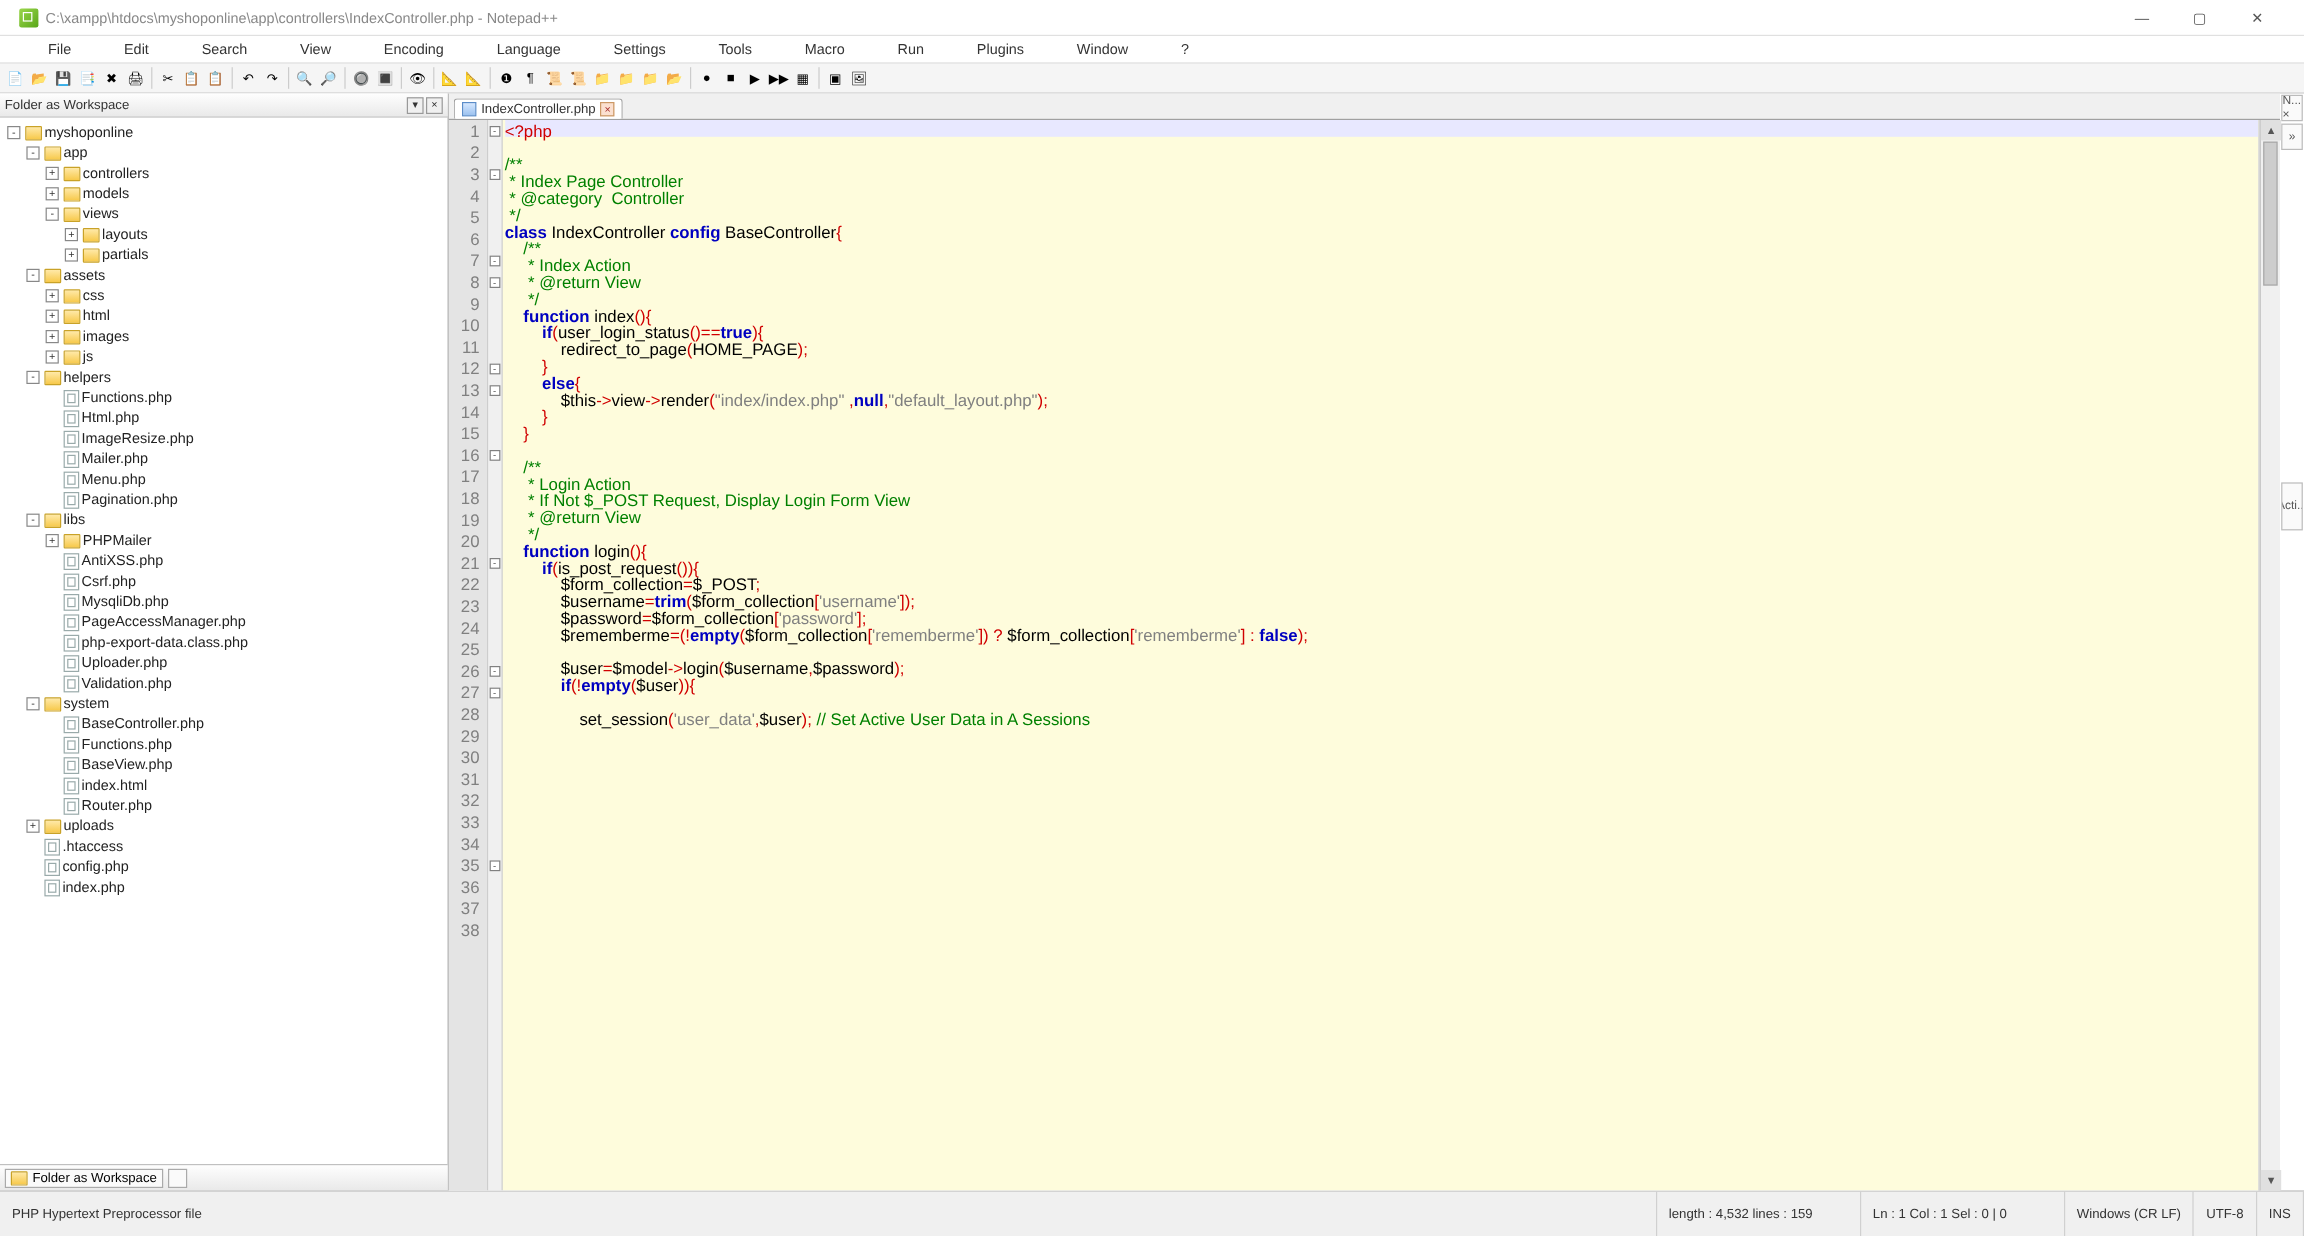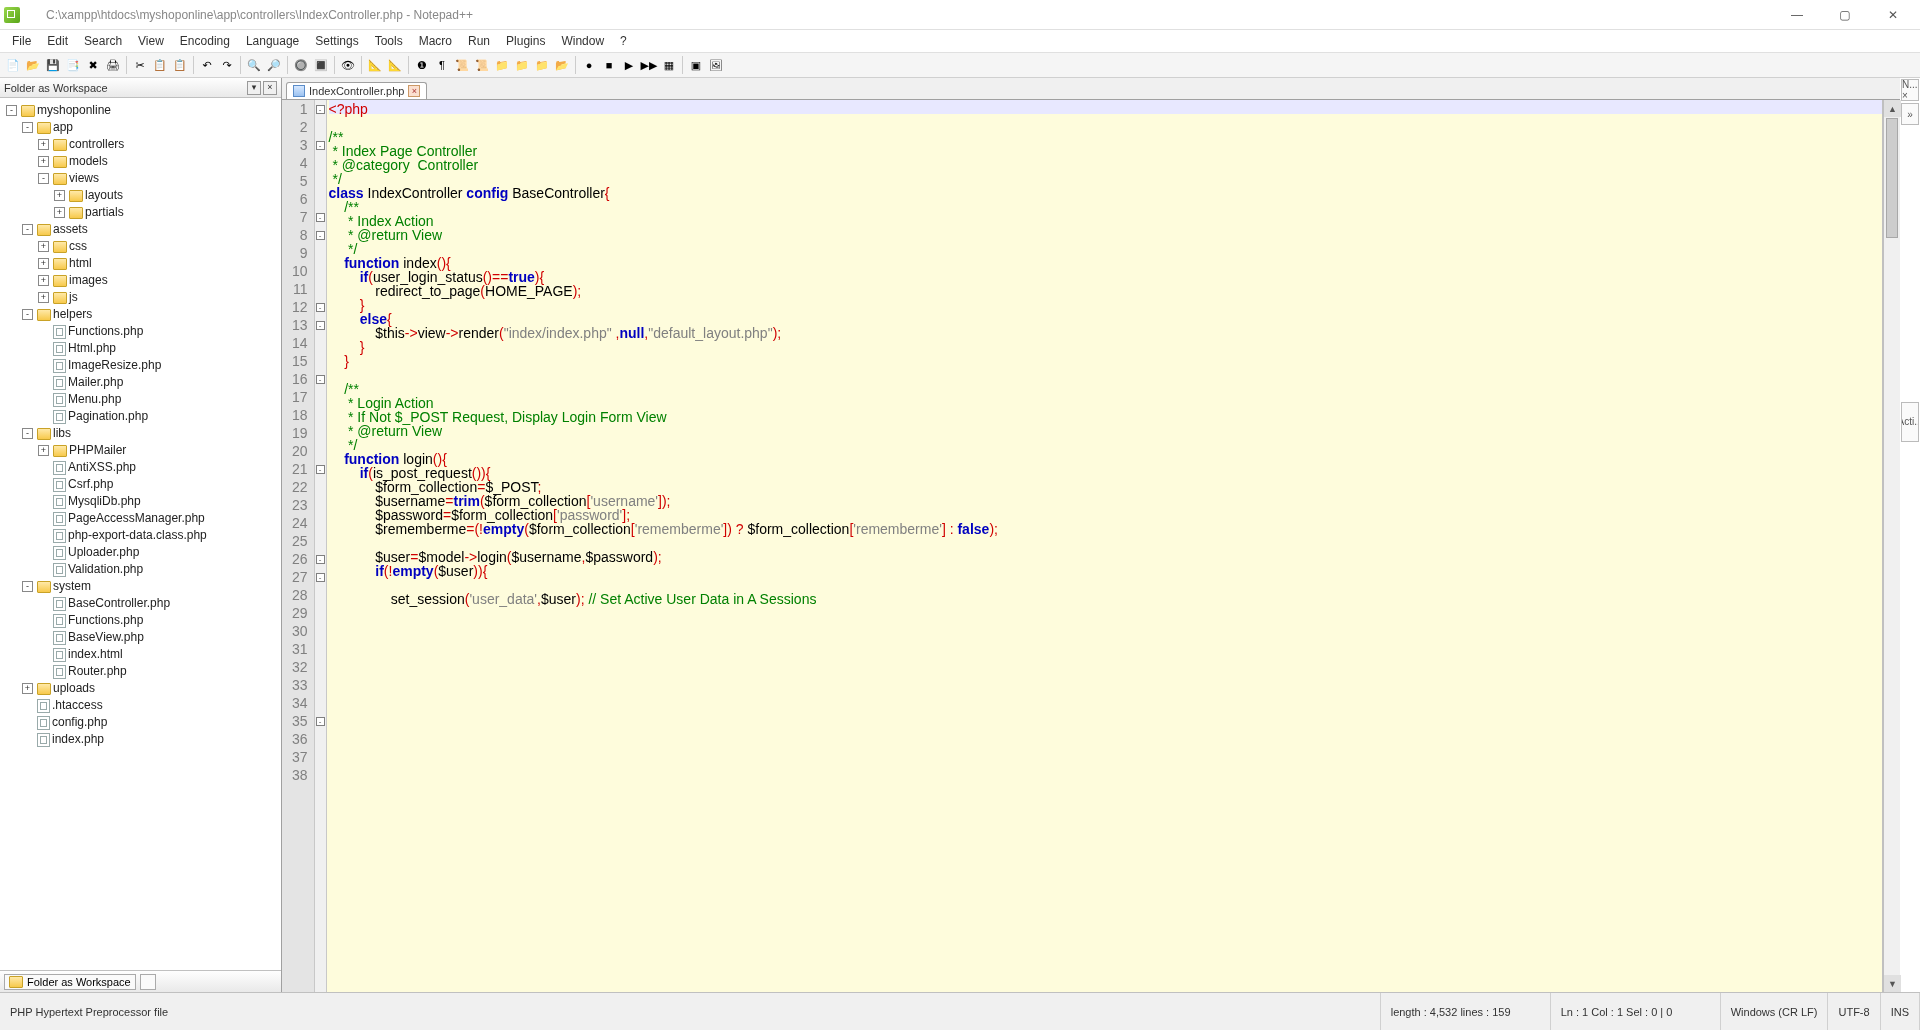--- a/index.html
+++ b/index.html
@@ -1,40 +1,40 @@
 <!DOCTYPE html>
 <html><head>
 <meta charset="utf-8">
 <style>
 * { margin: 0; padding: 0; box-sizing: border-box; font-family: "Segoe UI", Tahoma, sans-serif; }
 html, body { width: 100%; height: 100%; overflow: hidden; background: #f0f0f0; }
 #app { display: flex; flex-direction: column; width: 1920px; height: 1030px; background: #fff; }
 
 
-.titlebar { height: 30px; display: flex; align-items: center; background: #fff; border-bottom: 1px solid #e0e0e0; padding: 0 4px; color: #888; gap: 20px; }
+.titlebar { height: 30px; display: flex; align-items: center; background: #fff; border-bottom: 1px solid #e0e0e0; padding: 0 16px; color: #888; }
 .titlebar .appicon { width: 16px; height: 16px; margin-right: 6px; background: linear-gradient(135deg,#9bd74c,#58a618); border-radius: 2px; position: relative; }
 .titlebar .appicon::after { content:""; position:absolute; left:3px; top:3px; width:6px; height:6px; border:1px solid #fff; }
 .titlebar .title { font-size: 12px; flex: 1; }
 .titlebar .winbtns { display: flex; gap: 2px; }
 .titlebar .winbtn { width: 46px; height: 28px; display:flex; align-items:center; justify-content:center; color:#555; font-size:12px; }
 
 
 .menubar { height: 22px; display: flex; align-items: center; padding: 0 4px; background:#fff; font-size: 12px; color:#333; }
-.menubar .menuitem { padding: 2px 8px; }
+.menubar .menuitem { padding: 2px 8px; margin-left: 28px; }
 
 
 .toolbar { height: 26px; display: flex; align-items: center; padding: 2px 4px; gap: 2px; background:#f5f5f5; border-top:1px solid #e0e0e0; border-bottom:1px solid #d0d0d0; }
 .tbtn { width:18px; height:18px; display:inline-flex; align-items:center; justify-content:center; font-size:11px; border:1px solid transparent; }
 .tsep { width:1px; height:18px; background:#ccc; margin:0 2px; }
 
 
 .mainrow { flex:1; display:flex; min-height:0; }
 
 
-.folderpanel { width: 282px; display:flex; flex-direction:column; border-right:1px solid #a0a0a0; background:#fff; }
+.folderpanel { width: 374px; display:flex; flex-direction:column; border-right:1px solid #a0a0a0; background:#fff; }
 .fp-header { height:20px; background: linear-gradient(#fefefe,#e9e9e9); display:flex; align-items:center; font-size:11px; padding:0 4px; border-bottom:1px solid #c0c0c0; color:#333; }
 .fp-header .xsm { margin-left:auto; display:flex; gap:2px; }
 .fp-header .xbtn { width:14px; height:14px; border:1px solid #999; background:#f0f0f0; font-size:9px; display:flex; align-items:center; justify-content:center; line-height:1; }
 .fp-tree { flex:1; overflow:auto; font-size:12px; padding:4px 2px; color:#222; }
 .fp-tree ul { list-style:none; padding-left: 16px; }
 .fp-tree > ul { padding-left: 4px; }
 .fp-tree li { white-space:nowrap; line-height:17px; display:block; }
 .fp-tree .row { display:flex; align-items:center; gap:2px; }
 .fp-tree .tw { width:11px; height:11px; border:1px solid #888; background:#fff; display:inline-flex; align-items:center; justify-content:center; font-size:9px; line-height:1; color:#333; margin-right:2px; }
 .fp-tree .tw.none { border:none; background:none; }

